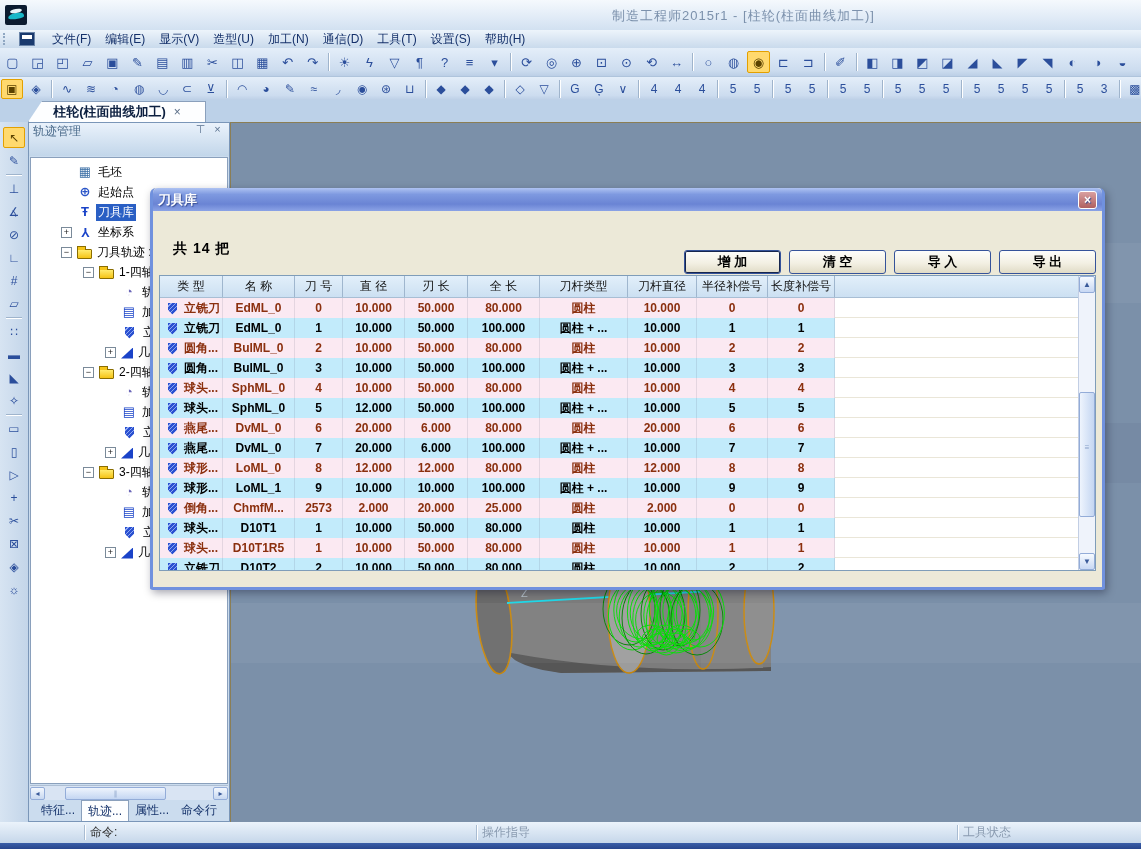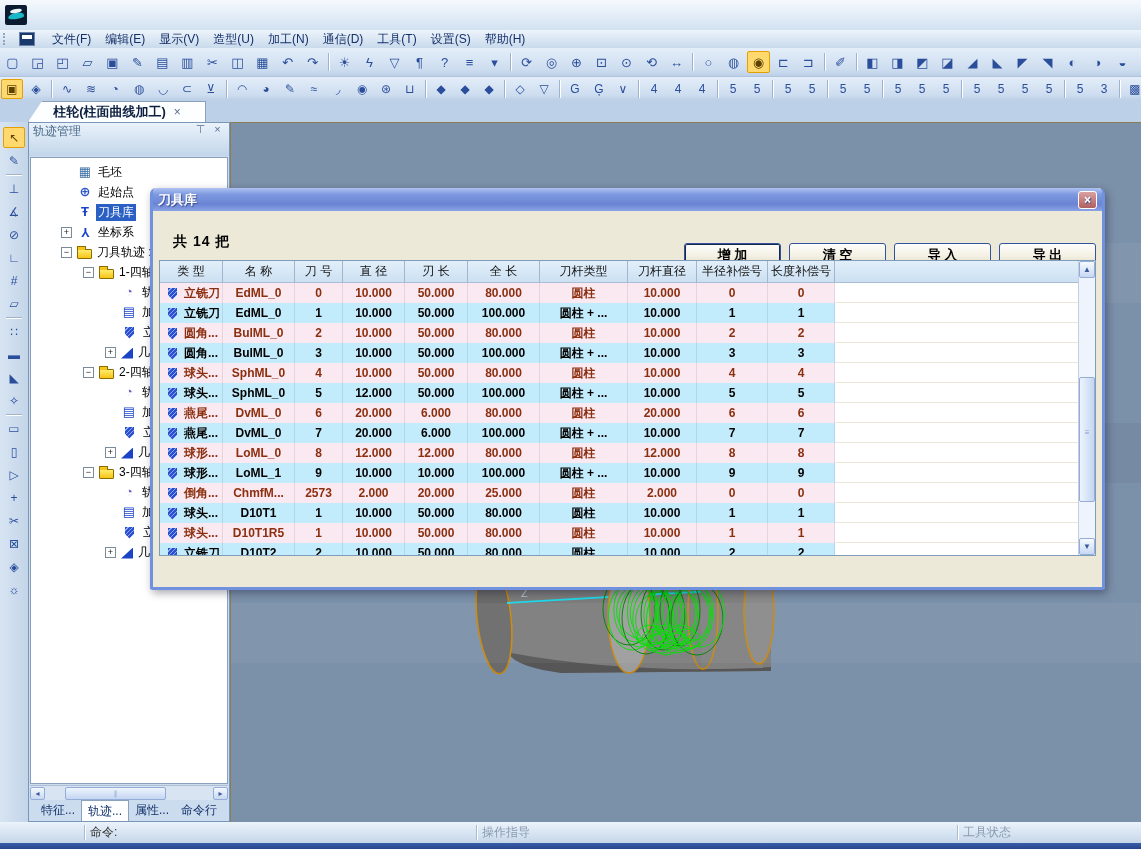--- a/index.html
+++ b/index.html
@@ -113,30 +113,30 @@
     border:3px solid #7091DE;border-top:none;border-radius:6px 6px 3px 3px;
     box-shadow:2px 3px 8px rgba(0,0,30,0.35);background:#ECE9D8;}
   .dlg-title{height:23px;border-radius:5px 5px 0 0;
     background:linear-gradient(180deg,#AEC3F2 0%,#7E99E0 28%,#6A84D4 70%,#8BA3E6 100%);
     display:flex;align-items:center;padding:0 5px;color:#fff;font-weight:bold;font-size:13px;
     text-shadow:1px 1px 1px #3a4f93;}
   .dlg-title .sp{flex:1;}
   .xclose{width:19px;height:18px;border:1px solid #fff;border-radius:3px;color:#fff;
     background:linear-gradient(180deg,#D9A0A0,#B06060);font-size:12px;font-weight:bold;
     text-align:center;line-height:16px;flex:none;}
-  .dlg-body{position:absolute;left:0;top:23px;right:0;bottom:0;padding:15px 6px;}
+  .dlg-body{position:absolute;left:0;top:23px;right:0;bottom:0;padding:22px 6px;}
   .dlg-top{height:32px;display:flex;align-items:center;}
   .count{font-weight:bold;font-size:14px;color:#000;margin-left:14px;letter-spacing:1px;}
   .dlg-top .sp{flex:1;}
   .xp-btn{height:24px;width:97px;margin-left:8px;border:1px solid #35539A;border-radius:3px;
     background:linear-gradient(180deg,#FDFDFB,#F3F0E3 55%,#E0DBC6);
     font-weight:bold;font-size:13px;color:#000;text-align:center;line-height:22px;flex:none;margin-top:26px;}
   .xp-btn.default{box-shadow:0 0 0 1px #16264E inset;}
 
-  .table-wrap{position:relative;height:296px;margin-top:2px;border:1px solid #7F9DB9;background:#fff;overflow:hidden;}
+  .table-wrap{position:relative;height:296px;margin-top:10px;border:1px solid #7F9DB9;background:#fff;overflow:hidden;}
   .thead{display:flex;height:22px;background:linear-gradient(180deg,#E2EFFA,#CCE0F2);
     border-bottom:1px solid #A8BED4;font-size:12px;color:#111;}
   .th{display:flex;align-items:center;justify-content:center;border-right:1px solid #9FB6CE;
     white-space:nowrap;overflow:hidden;flex:none;}
   .th.fill{flex:1;border-right:none;}
   .trowd{display:flex;height:20px;font-size:12px;font-weight:bold;align-items:center;}
   .trowd.pink{background:#FBE9F2;color:#8B2F0E;}
   .trowd.blue{background:#C2EBFB;color:#000;}
   .td{display:flex;align-items:center;justify-content:center;border-right:1px solid rgba(90,90,120,0.14);
     white-space:nowrap;overflow:hidden;flex:none;height:20px;}
@@ -151,20 +151,21 @@
     background:linear-gradient(90deg,#EEF4FD,#C4D6F2);text-align:center;color:#8AA2C8;font-size:8px;}
   .vthumb::before{content:"≡";position:absolute;top:45%;left:0;right:0;line-height:0;}
   .dlg-footer{height:36px;display:flex;align-items:center;justify-content:center;}
   .dlg-footer .xp-btn{width:100px;height:23px;line-height:21px;margin:0 3px;}
 </style>
 </head>
 <body>
 
 <div class="titlebar">
   <div class="applogo"></div>
+  <div class="wintitle">制造工程师2015r1 - [柱轮(柱面曲线加工)]</div>
 </div>
 
 <div class="menubar">
   <div class="grip"></div>
   <div class="menudoc"></div>
   <span id="menu-items" style="display:flex;">
       <span class="menu-item">文件(F)</span>
       <span class="menu-item">编辑(E)</span>
       <span class="menu-item">显示(V)</span>
       <span class="menu-item">造型(U)</span>

